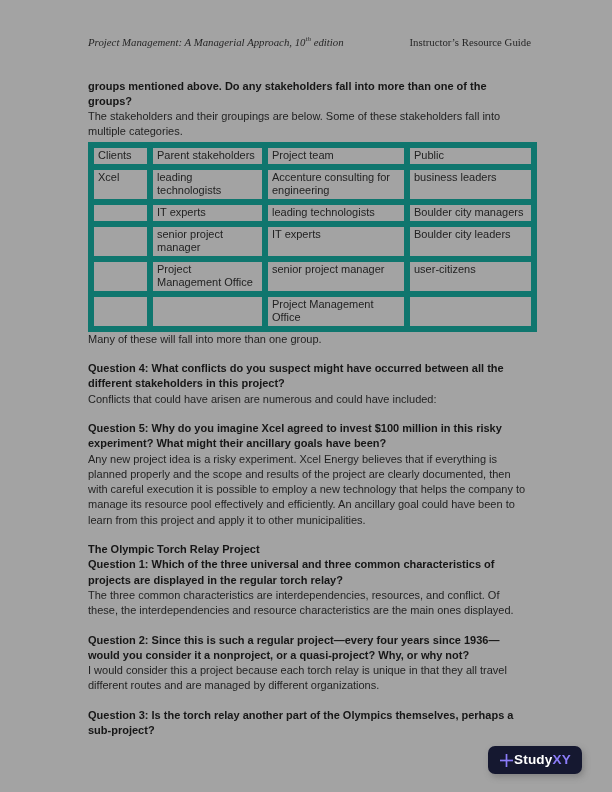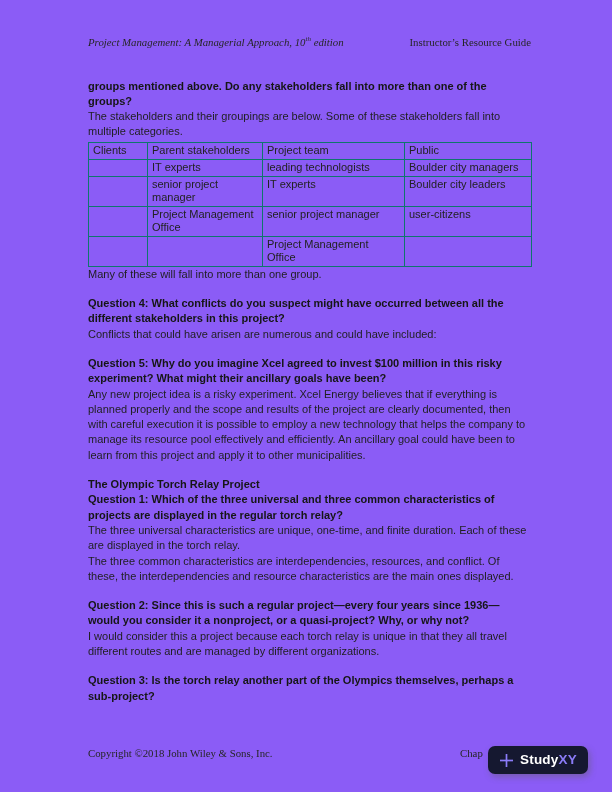--- a/index.html
+++ b/index.html
@@ -1,20 +1,20 @@
 <!DOCTYPE html>
 <html><head>
 <meta charset="utf-8">
 <style>
   html, body { margin:0; padding:0; background:#ffffff; }
   .page {
     position: relative;
     width: 612px;
     height: 792px;
-    background: #8b5cf6;
+    background: #a3a3a3;
     overflow: hidden;
     font-family: "Liberation Sans", sans-serif;
     font-size: 11px;
     line-height: 15.3px;
     color: #1f1f1f;
   }
   .content {
     position: absolute;
     left: 88px;
     top: 0;
@@ -39,21 +39,21 @@
   table.stake {
     border-collapse: collapse;
     table-layout: fixed;
     width: 443px;
     margin-top: 2px;
     font-size: 11px;
     line-height: 13px;
     color: #222222;
   }
   table.stake td, table.stake th {
-    border: 1px solid #0f766e;
+    border: 6px solid #0f766e;
     padding: 1px 4px 2px 4px;
     vertical-align: top;
     text-align: left;
     font-weight: normal;
     overflow: hidden;
   }
   ul.conflict-list {
     margin: 0;
     padding-left: 74px;
     list-style: disc outside;
@@ -78,21 +78,20 @@
   }
   .studyxy-badge {
     position: absolute;
     left: 488px;
     top: 746px;
     height: 28px;
     padding: 0 11px;
     border-radius: 7px;
     display: inline-flex;
     align-items: center;
-    gap: 6px;
     box-shadow: 2px 3px 6px rgba(90,90,90,0.45);
     font-family: "Liberation Sans", sans-serif;
     font-size: 13.5px;
     font-weight: bold;
     letter-spacing: 0.2px;
     cursor: pointer;
   }
   .studyxy-badge .plus-glyph { display: inline-flex; }
   .studyxy-badge .wordmark { display: inline-flex; }
 </style>
@@ -116,20 +115,26 @@
           <col style="width:115px">
           <col style="width:142px">
           <col style="width:127px">
       </colgroup>
       <tbody>
         <tr>
           <td>Clients</td>
           <td>Parent stakeholders</td>
           <td>Project team</td>
           <td>Public</td>
+        </tr>
+        <tr>
+          <td>Xcel</td>
+          <td>leading technologists</td>
+          <td>Accenture consulting for engineering</td>
+          <td>business leaders</td>
         </tr>
         <tr>
           <td></td>
           <td>IT experts</td>
           <td>leading technologists</td>
           <td>Boulder city managers</td>
         </tr>
         <tr>
           <td></td>
           <td>senior project manager</td>
@@ -157,35 +162,30 @@
     <p class="bold">Question 4: What conflicts do you suspect might have occurred between all the different stakeholders in this project?</p>
     <p>Conflicts that could have arisen are numerous and could have included:</p>
 
     <div class="gap"></div>
     <p class="bold">Question 5: Why do you imagine Xcel agreed to invest $100 million in this risky experiment? What might their ancillary goals have been?</p>
     <p>Any new project idea is a risky experiment. Xcel Energy believes that if everything is planned properly and the scope and results of the project are clearly documented, then with careful execution it is possible to employ a new technology that helps the company to manage its resource pool effectively and efficiently. An ancillary goal could have been to learn from this project and apply it to other municipalities.</p>
 
     <div class="gap"></div>
     <p class="bold underlined-heading">The Olympic Torch Relay Project</p>
     <p class="bold">Question 1: Which of the three universal and three common characteristics of projects are displayed in the regular torch relay?</p>
-    <p>The three universal characteristics are unique, one-time, and finite duration. Each of these are displayed in the torch relay.</p>
     <p>The three common characteristics are interdependencies, resources, and conflict. Of these, the interdependencies and resource characteristics are the main ones displayed.</p>
 
     <div class="gap"></div>
     <p class="bold">Question 2: Since this is such a regular project—every four years since 1936—would you consider it a nonproject, or a quasi-project? Why, or why not?</p>
     <p>I would consider this a project because each torch relay is unique in that they all travel different routes and are managed by different organizations.</p>
 
     <div class="gap"></div>
     <p class="bold">Question 3: Is the torch relay another part of the Olympics themselves, perhaps a sub-project?</p>
   </div>
 
-  <div class="footer">
-    <span>Copyright ©2018 John Wiley &amp; Sons, Inc.</span>
-    <span class="footer-right">Chap</span>
-  </div>
 
   <div class="studyxy-badge" id="studyxy-badge" style="background: rgb(21, 24, 48);">
     <span class="plus-glyph">
       <svg width="15" height="15" viewBox="0 0 15 15" id="plus-svg">
         <line x1="7.5" y1="1" x2="7.5" y2="14" stroke-width="1.7" stroke="#8b7cf8"></line>
         <line x1="1" y1="7.5" x2="14" y2="7.5" stroke-width="1.7" stroke="#8b7cf8"></line>
       </svg>
     </span>
     <span class="wordmark">
       <span id="badge-main" style="color: rgb(255, 255, 255);">Study</span>

